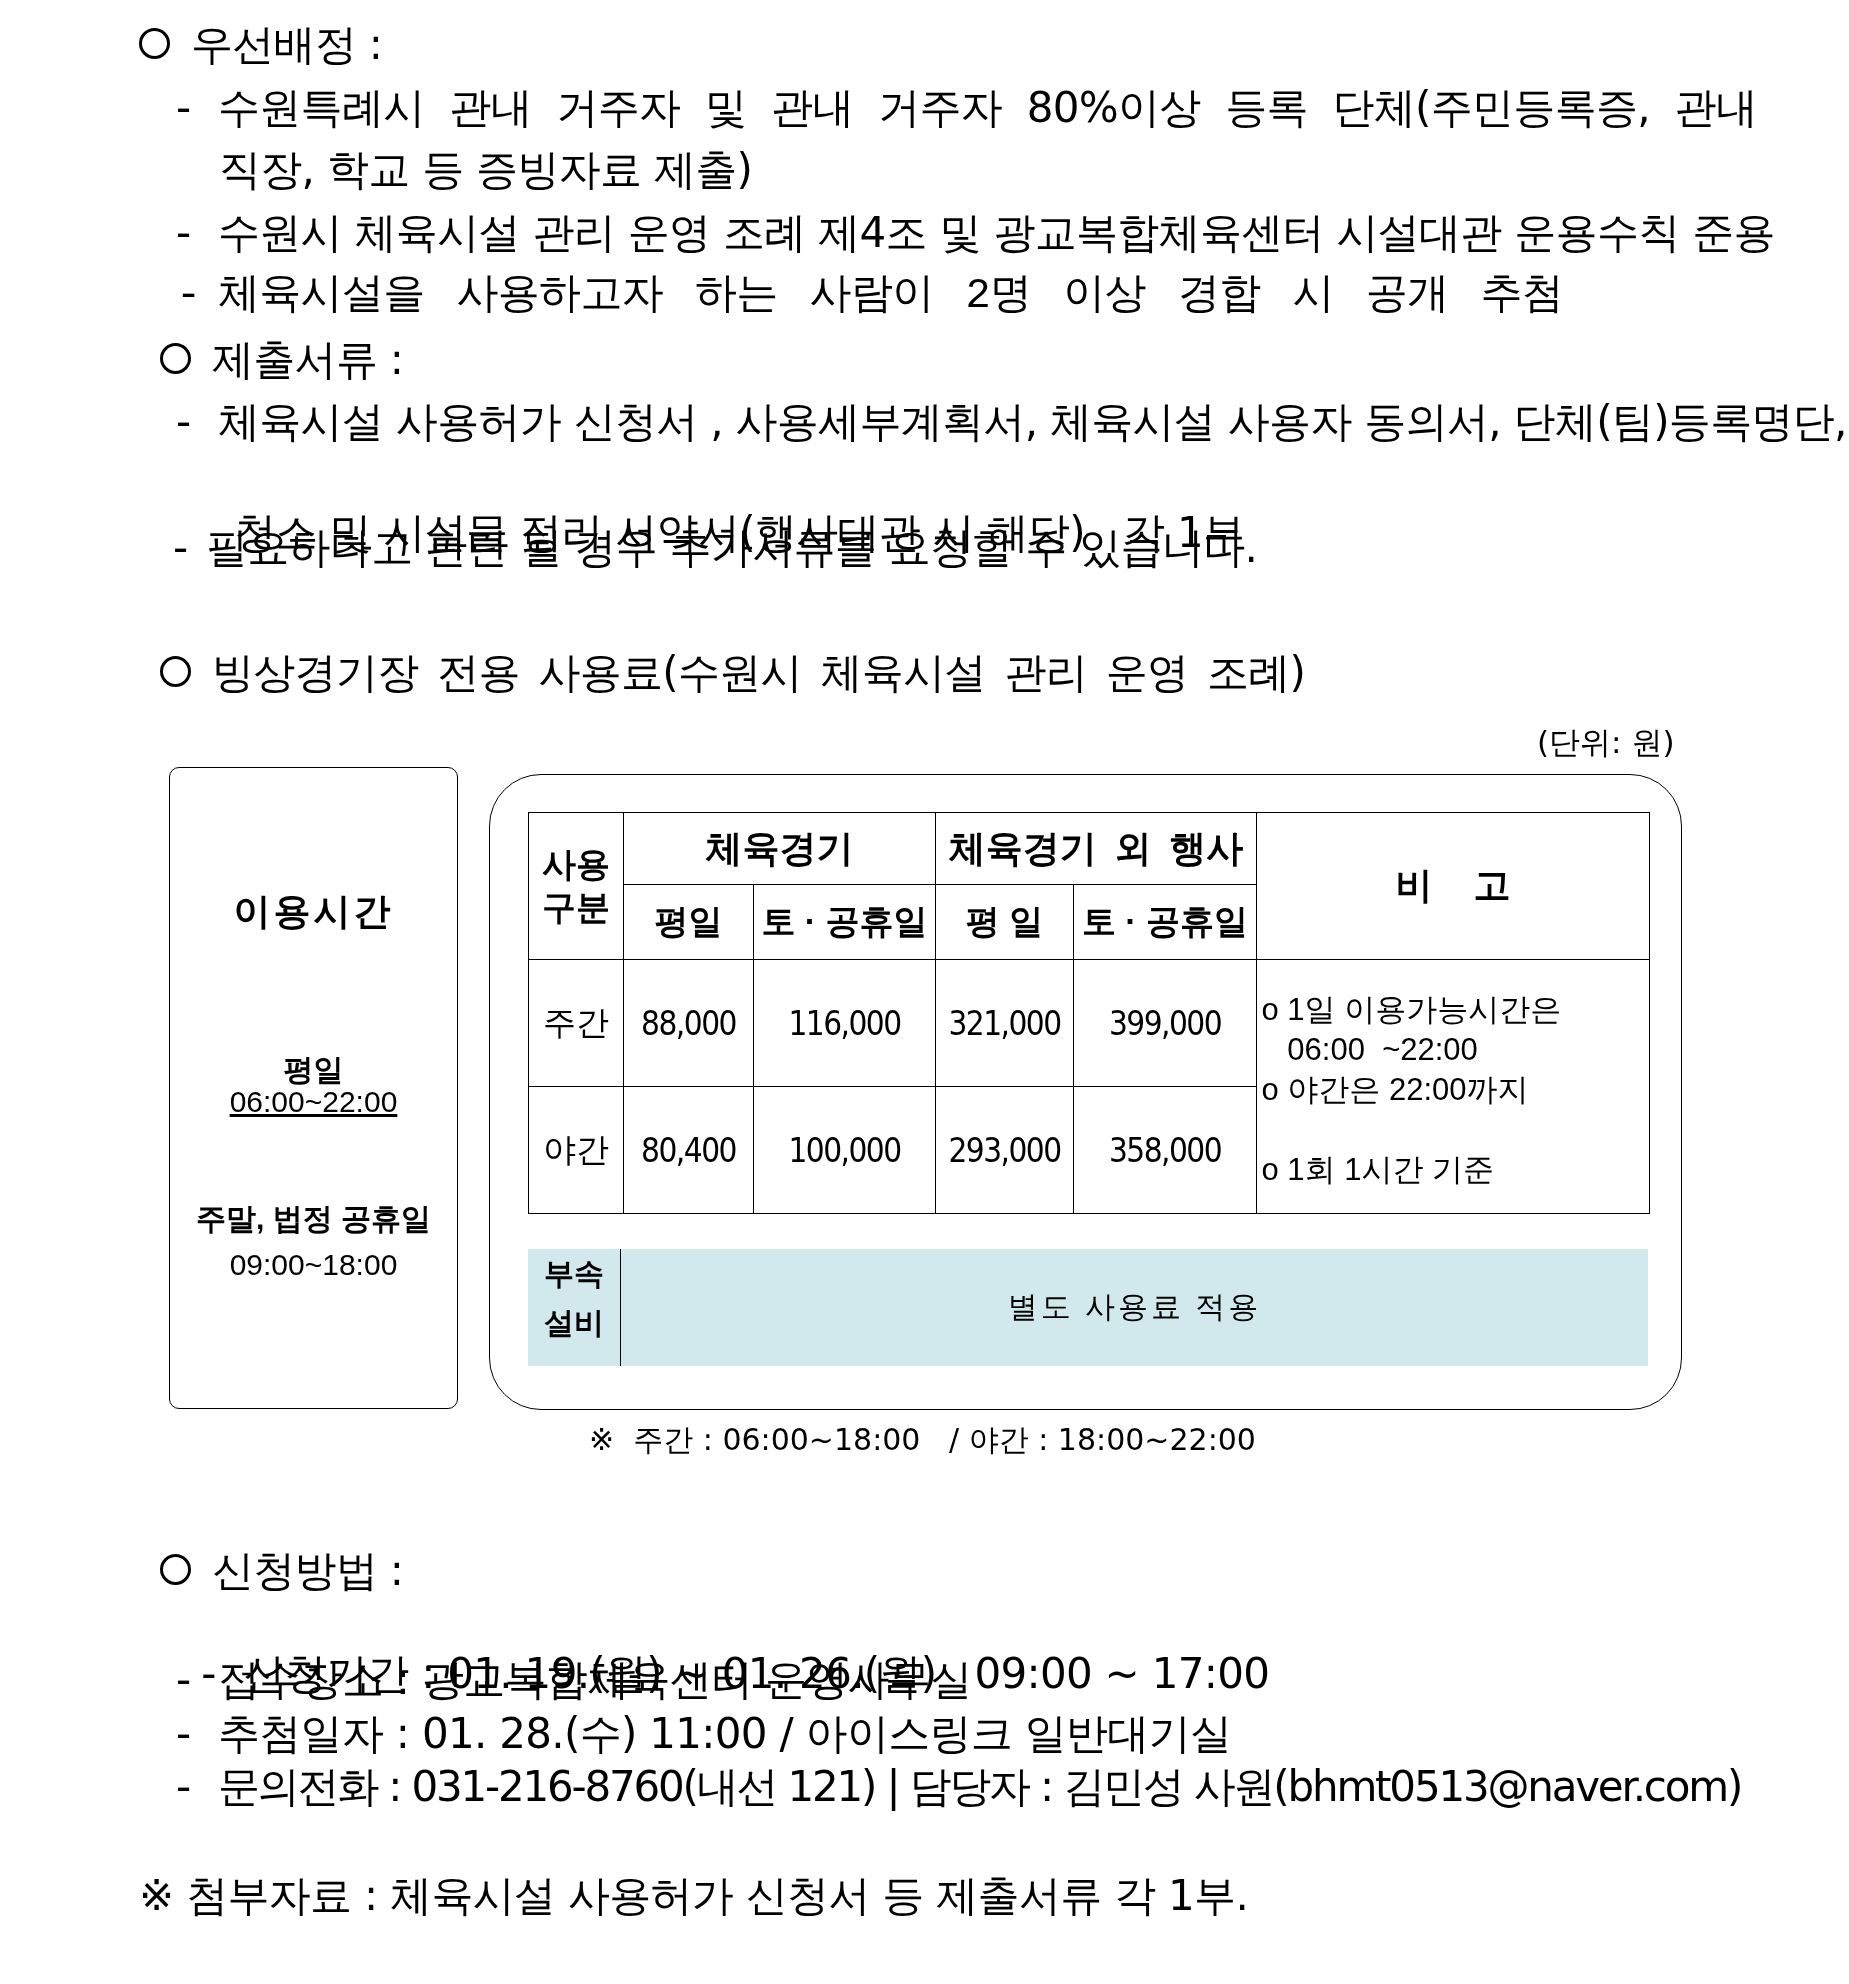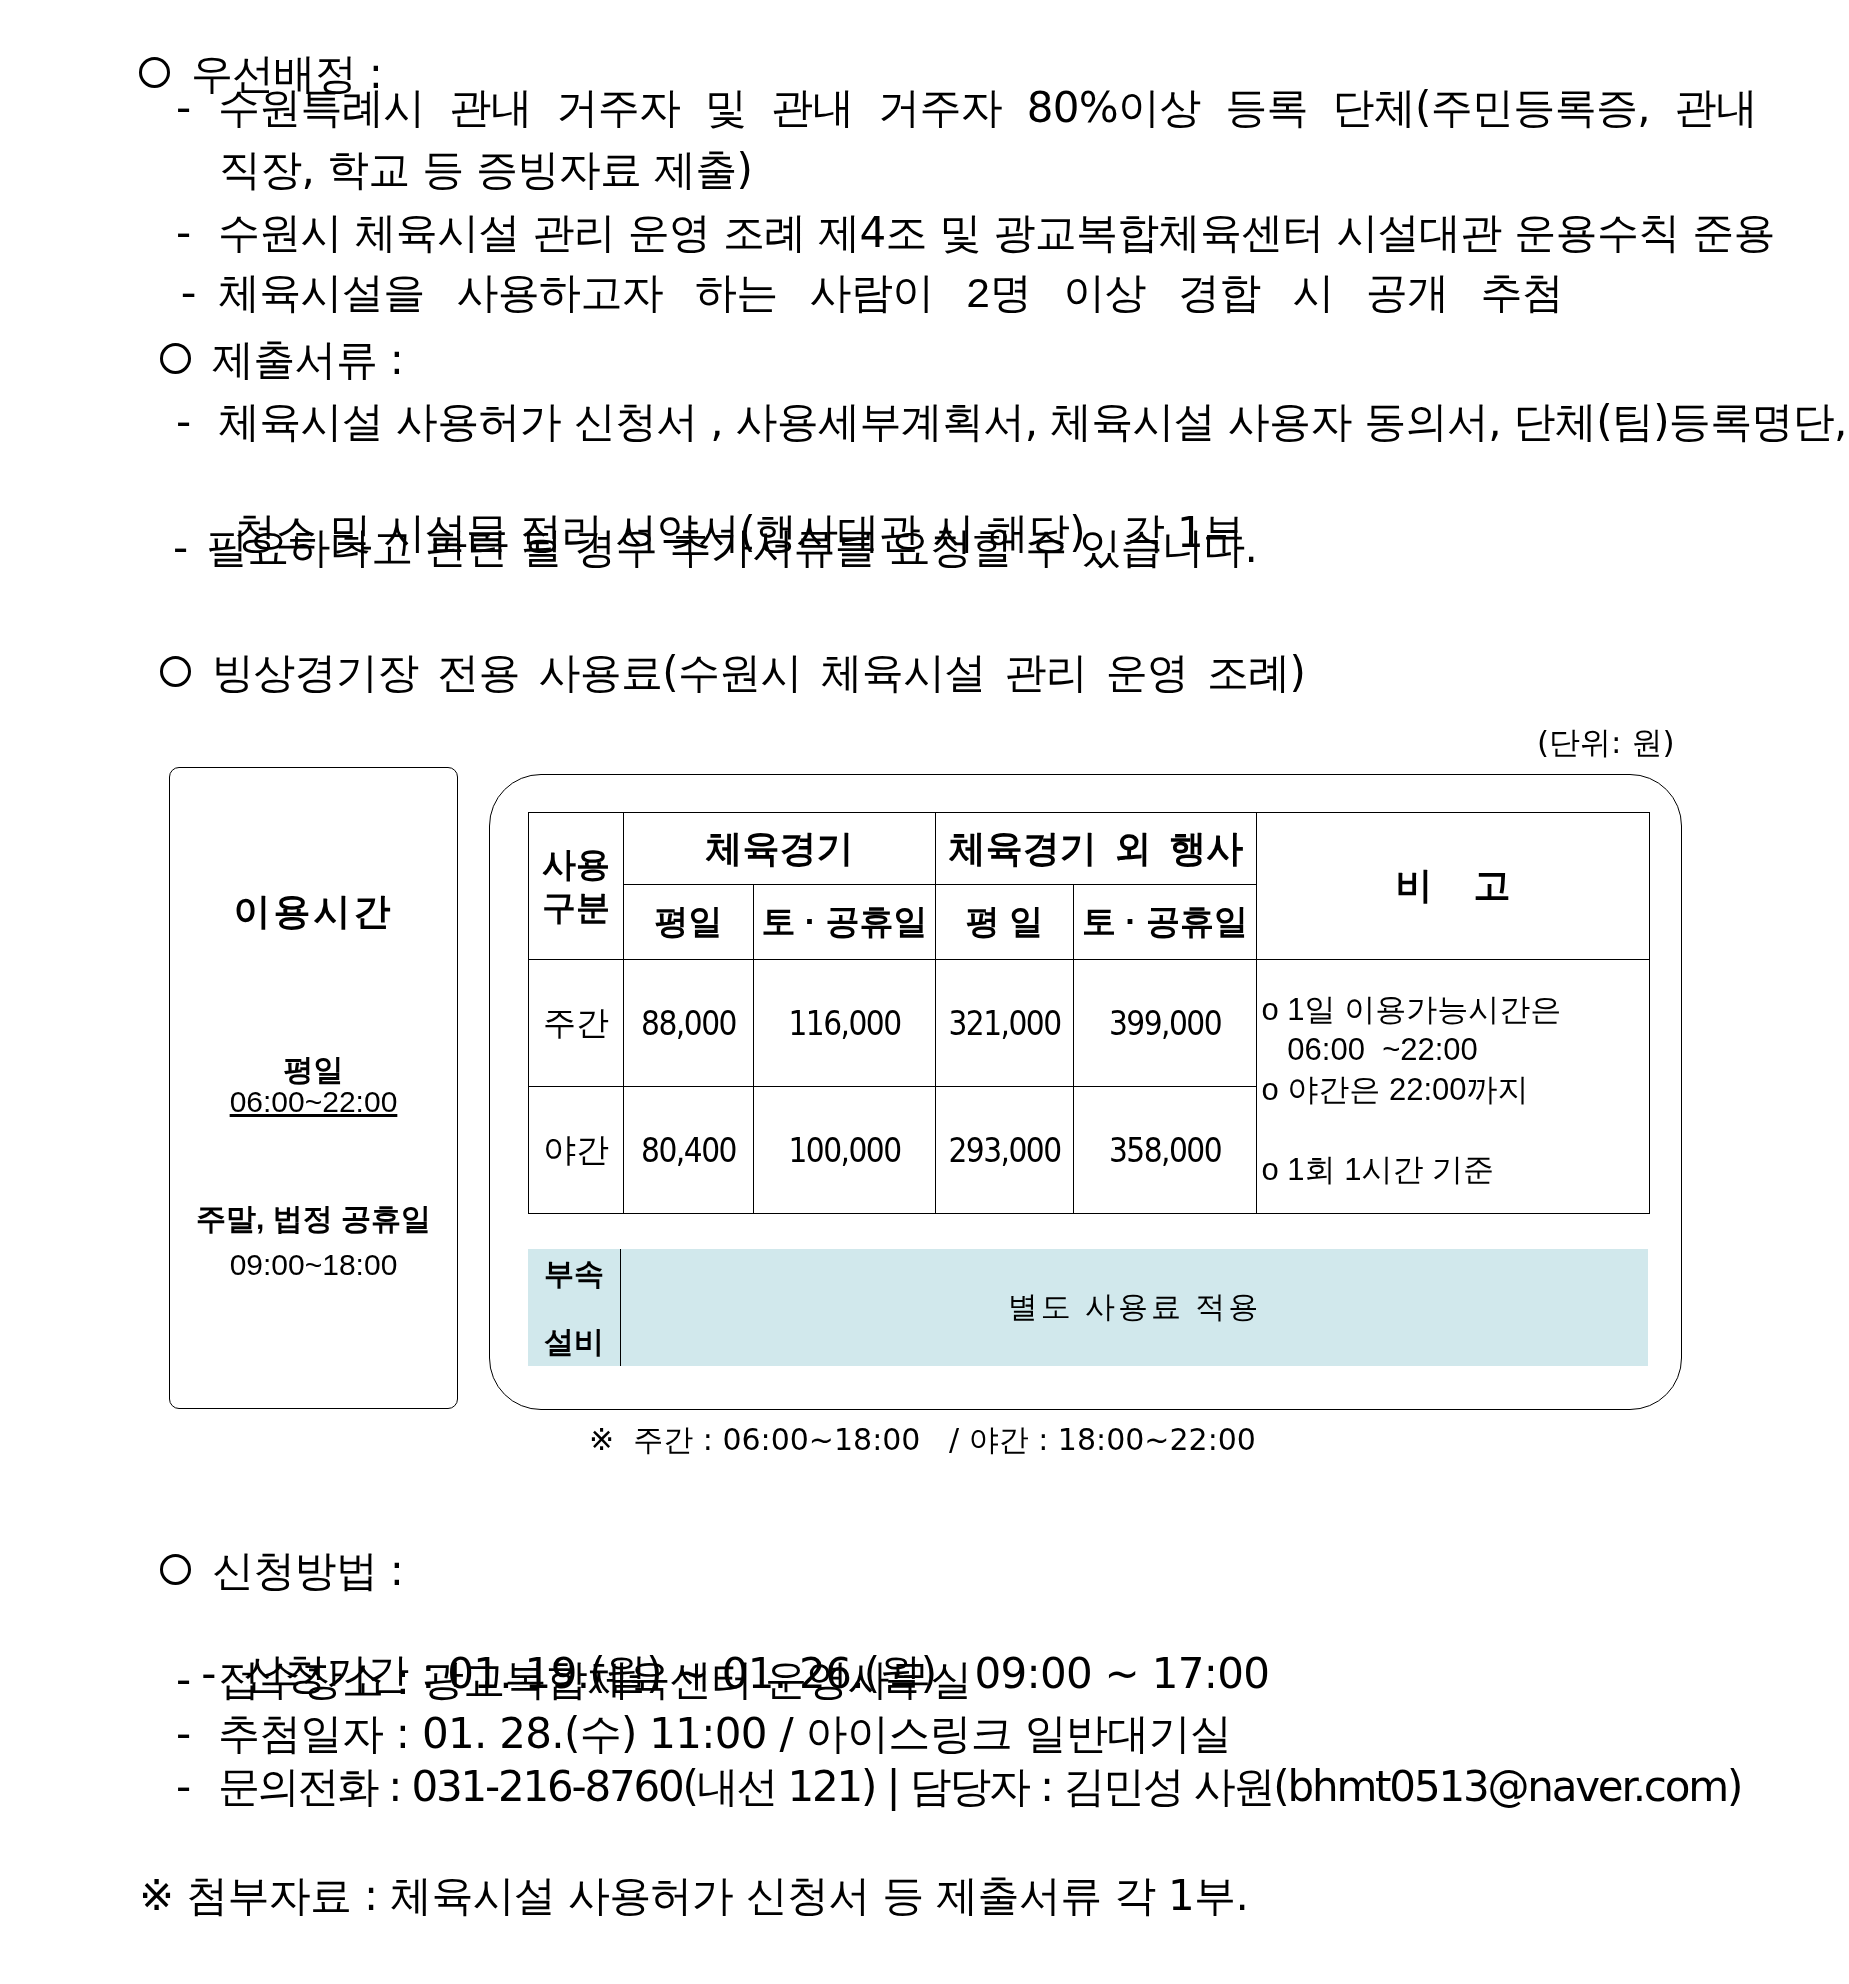--- a/index.html
+++ b/index.html
@@ -19,32 +19,32 @@
   table.fee td { border: 1.5px solid #000; text-align: center; vertical-align: middle; padding: 0; box-sizing: border-box; }
   .hdr1 { font-size: 37px; font-weight: bold; }
   .hdr2 { font-size: 34px; font-weight: bold; }
   .cell-num { font-size: 33px; font-family: "DejaVu Sans Condensed", "DejaVu Sans", sans-serif; letter-spacing: -1.5px; }
   .cell-label { font-size: 33px; margin-left: 28px; }
   .remarks { text-align: left !important; vertical-align: top !important; font-size: 31px; line-height: 40px; padding: 30px 0 0 4.5px !important; }
   .remarks div { white-space: nowrap; }
   .attached { position: absolute; left: 528px; top: 1249px; width: 1120px; height: 117px; background: #d1e8ec;
               font-family: "Liberation Sans", sans-serif; }
   .attached-label { position: absolute; left: 0; top: 0; width: 92px; height: 117px; border-right: 1.5px solid #000;
-                    display: flex; flex-direction: column; align-items: center; justify-content: space-between;
+                    display: flex; flex-direction: column; align-items: center; justify-content: flex-start;
                     font-size: 30px; line-height: 49px; font-weight: bold; }
   .attached-value { position: absolute; left: 93px; right: 0; top: 0; height: 117px; display: flex;
                     align-items: center; justify-content: center; font-size: 30px; letter-spacing: 3px; }
   .note { position: absolute; left: 589px; top: 1421px; font-size: 30px; line-height: 37px; white-space: nowrap;
           font-family: "DejaVu Sans", sans-serif; }
   .unit { position: absolute; left: 1537px; top: 722px; font-size: 31px; line-height: 40px; white-space: nowrap; }
 </style>
 </head>
 <body>
 
-<div class="line" style="left:139px; top:21px;margin-top:29px;">
+<div class="line" style="left:139px; top:21px;">
   <span class="bullet-circle"></span><span>우선배정 :</span>
 </div>
 <div class="line" style="left:176px; top:84px; word-spacing:12px;">
   <span class="dash">-</span><span>수원특례시 관내 거주자 및 관내 거주자 80%이상 등록 단체(주민등록증, 관내</span>
 </div>
 <div class="line" style="left:219px; top:146px;">
   <span>직장, 학교 등 증빙자료 제출)</span>
 </div>
 <div class="line" style="left:176px; top:209px;">
   <span class="dash">-</span><span>수원시 체육시설 관리 운영 조례 제4조 및 광교복합체육센터 시설대관 운용수칙 준용</span>

